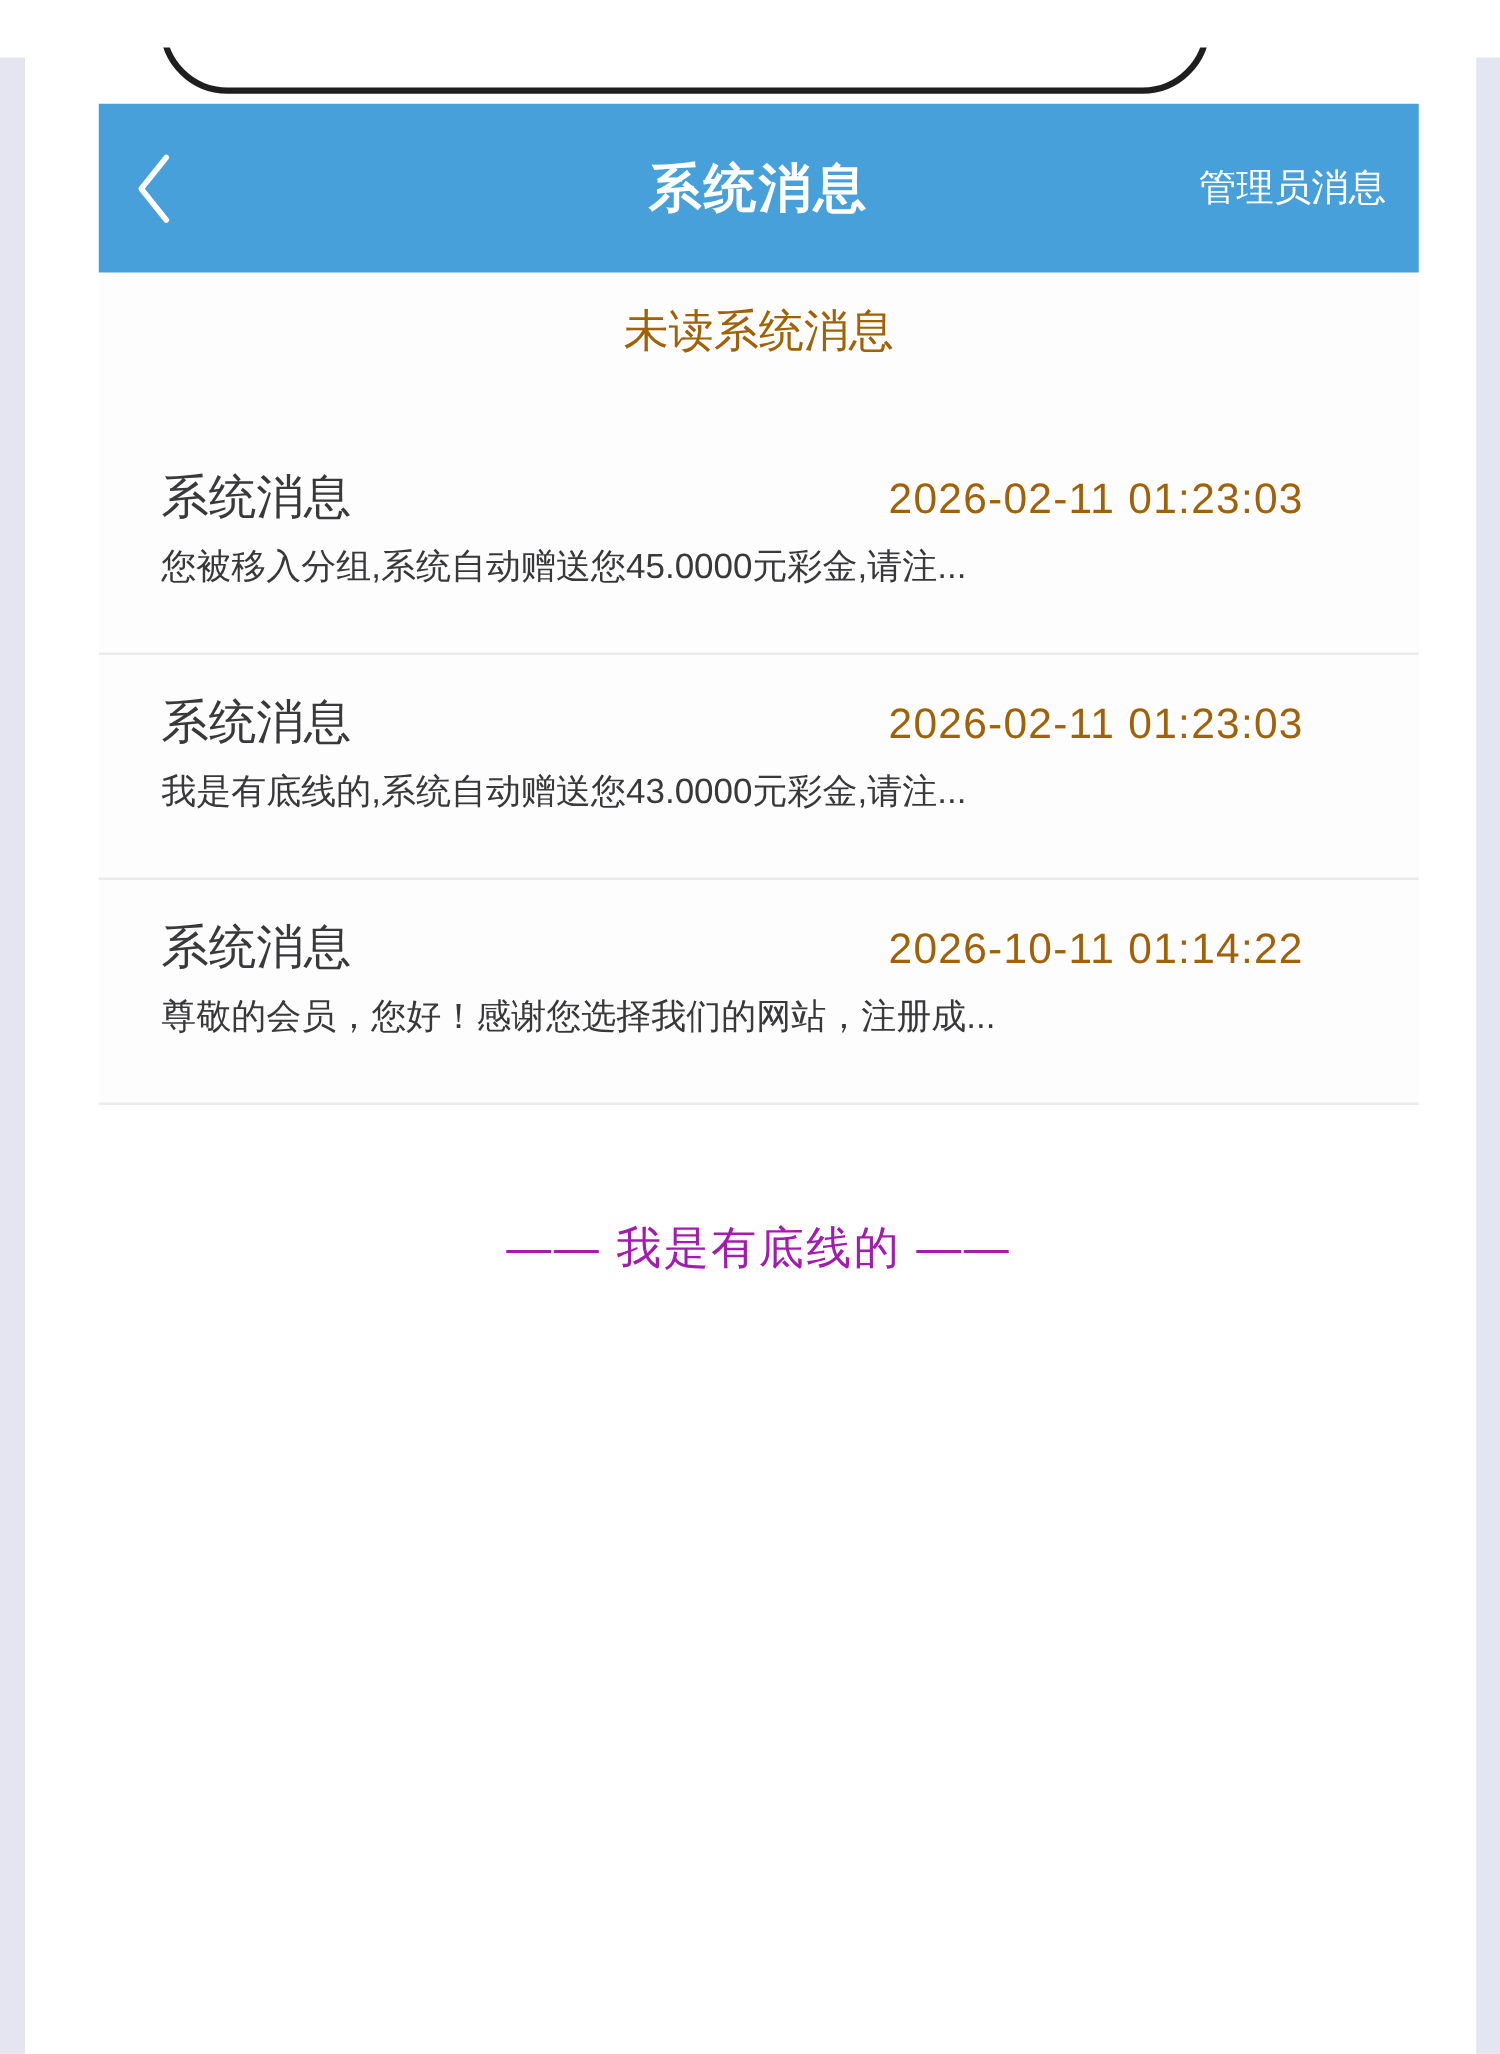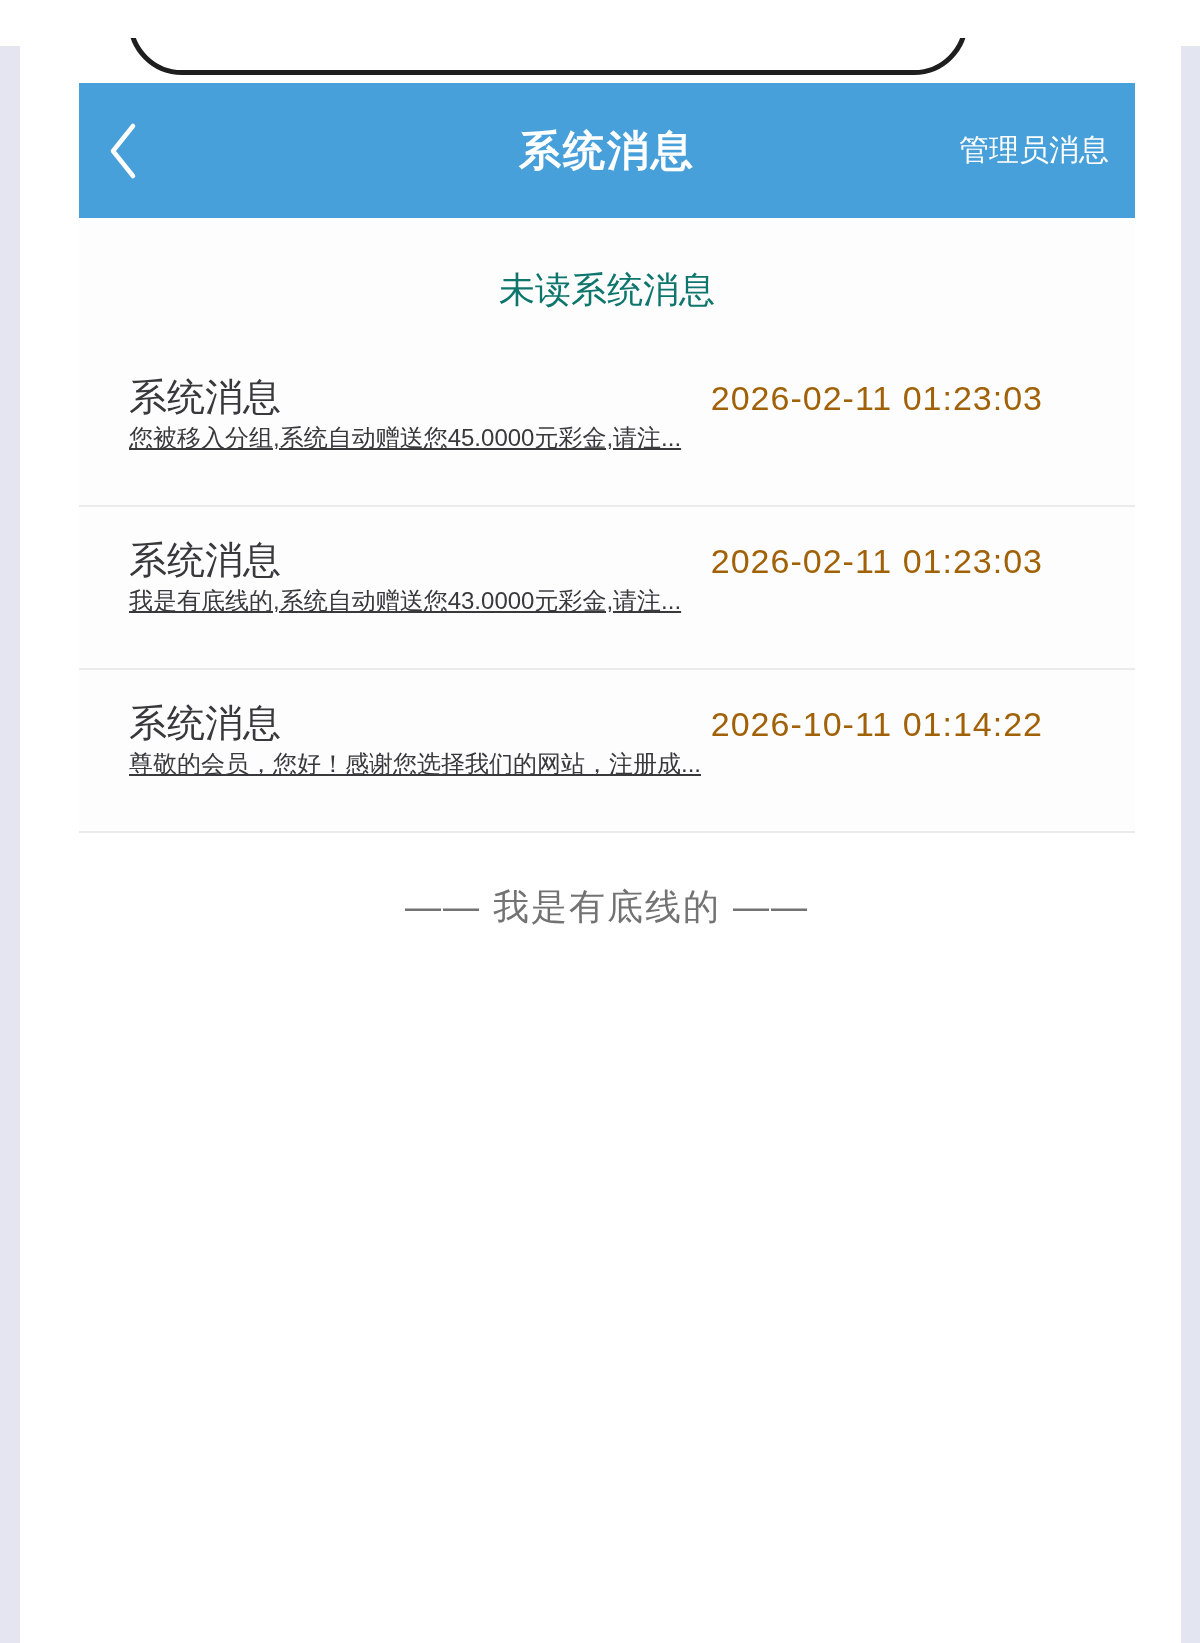--- a/index.html
+++ b/index.html
@@ -26,43 +26,43 @@
   .back-btn{width:60px;height:80px;display:flex;align-items:center;cursor:pointer;}
   .appbar-title{
     position:absolute;left:0;right:0;text-align:center;
     font-size:42px;font-weight:bold;letter-spacing:2px;pointer-events:none;
   }
   .appbar-action{margin-left:auto;font-size:30px;cursor:pointer;position:relative;z-index:1;}
   
   .tabs{display:flex;height:126px;background:#fdfdfe;}
   .tab{
     flex:1;display:flex;flex-direction:column;align-items:center;
-    justify-content:flex-start;padding-top:48px;box-sizing:border-box;
-    font-size:36px;color:#0f766e;position:relative;cursor:pointer;
+    justify-content:flex-start;padding-top:23px;box-sizing:border-box;
+    font-size:36px;color:#a16207;position:relative;cursor:pointer;
   }
   .tab .underline{
     position:absolute;bottom:10px;width:246px;height:7px;background:#4f92bc;
     border-radius:1px;display:none;
   }
   .tab.active .underline{display:block;}
   
   .msg-list{background:#fdfdfe;}
   .msg-item{
     padding:28px 92px 52px 50px;border-bottom:2px solid #ebebeb;cursor:pointer;
   }
   .msg-row1{display:flex;align-items:baseline;justify-content:space-between;}
   .msg-title{font-size:38px;color:#39393b;font-weight:500;}
   .msg-time{font-size:34px;color:#a16207;letter-spacing:1px;}
   .msg-preview{
-    font-size:24px;color:#39393b;line-height:1.25;
-    white-space:nowrap;overflow:hidden;text-decoration:underline;
+    margin-top:12px;font-size:28px;color:#39393b;line-height:1.25;
+    white-space:nowrap;overflow:hidden;
   }
   
   .list-end{
-    margin-top:50px;text-align:center;font-size:36px;color:#737373;letter-spacing:2px;
+    margin-top:90px;text-align:center;font-size:36px;color:#a21caf;letter-spacing:2px;
   }
 </style>
 </head>
 <body>
 
 <div class="side-strip left"></div>
 <div class="side-strip right"></div>
 
 <div class="notch-outline"></div>
 <div class="top-cover"></div>

